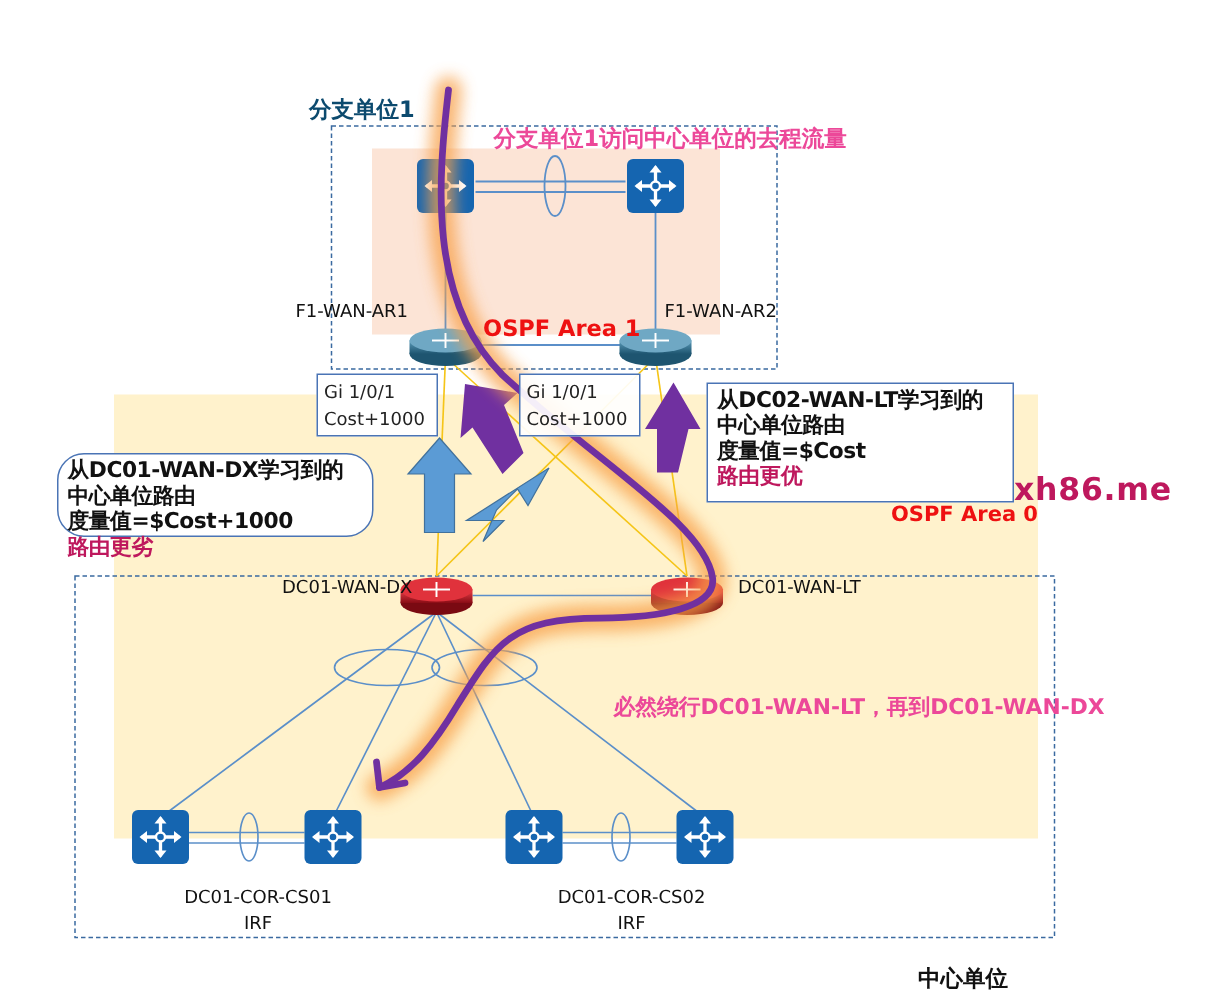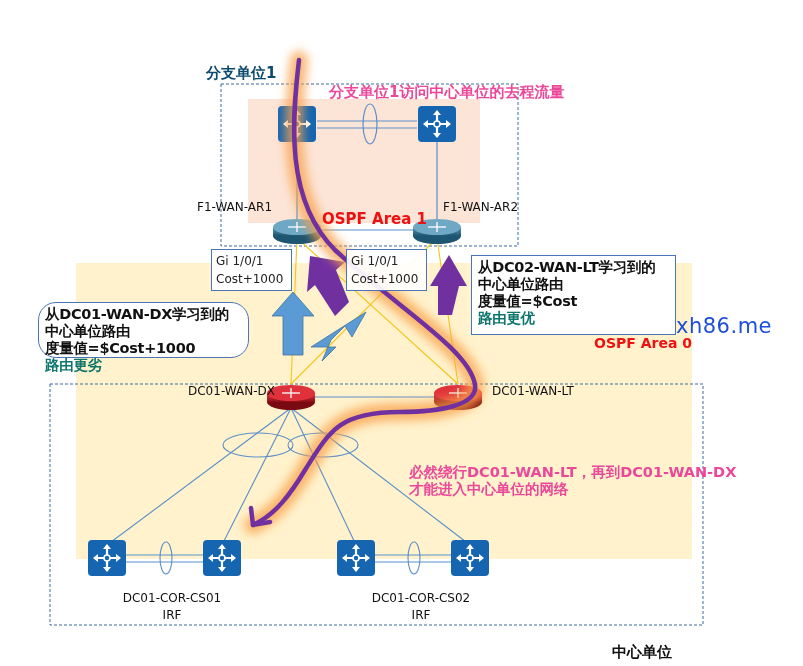--- a/index.html
+++ b/index.html
@@ -3,25 +3,25 @@
 <meta charset="utf-8">
 <style>
   html, body { margin:0; padding:0; background:#ffffff; }
   body { width:803px; height:666px; position:relative; overflow:hidden; font-family:"DejaVu Sans", sans-serif; }
   #diagram { position:absolute; left:0; top:0; width:803px; height:666px; }
   .lbl { position:absolute; white-space:nowrap; color:#111; }
   .node-lbl { font-family:"DejaVu Sans", sans-serif; font-size:12px; }
   .box { position:absolute; background:#fff; border:1px solid #4a74b5; box-sizing:border-box; }
   .cost-box { font-size:12px; line-height:18px; padding:2px 4px; color:#222; }
   .route-box { font-size:14.5px; font-weight:bold; line-height:17px; padding:3px 6px; color:#111; letter-spacing:-0.3px; }
-  .route-box .red { color:#0f766e; }
+  .route-box .red { color:#be185d; }
   .area-lbl { position:absolute; color:#ee1111; font-weight:bold; font-size:14px; white-space:nowrap; }
   .title-lbl { position:absolute; font-weight:bold; white-space:nowrap; }
   .purple { color:#ec4899;margin-top:39px; }
-  .watermark { position:absolute; color:#1d4ed8; font-weight:normal; font-size:21px; white-space:nowrap; letter-spacing:0.5px; }
+  .watermark { position:absolute; color:#be185d; font-weight:bold; font-size:21px; white-space:nowrap; letter-spacing:0.5px; }
 </style>
 </head>
 <body>
 
 <svg id="diagram" width="803" height="666" viewBox="0 0 803 666" xmlns="http://www.w3.org/2000/svg">
   <defs>
     <filter id="glow" x="-20%" y="-20%" width="140%" height="140%">
       <feGaussianBlur stdDeviation="5"></feGaussianBlur>
     </filter>
     <linearGradient id="tealGrad" x1="0" y1="0" x2="0" y2="1">
@@ -184,21 +184,20 @@
 </div>
 
 <div class="watermark" style="left:676px; top:314px;">xh86.me</div>
 <div class="area-lbl" style="left:594px; top:335px;">OSPF Area 0</div>
 
 <div class="lbl node-lbl" style="left:188px; top:384px;">DC01-WAN-DX</div>
 <div class="lbl node-lbl" style="left:492px; top:384px;">DC01-WAN-LT</div>
 
 <div class="title-lbl purple" style="left:409px; top:425px; font-size:14.5px; line-height:17px;">
   <div>必然绕行DC01-WAN-LT，再到DC01-WAN-DX</div>
-  <div>才能进入中心单位的网络</div>
 </div>
 
 <div class="lbl node-lbl" style="left:108px; top:590px; text-align:center; width:128px; line-height:17px;">
   <div>DC01-COR-CS01</div>
   <div>IRF</div>
 </div>
 <div class="lbl node-lbl" style="left:357px; top:590px; text-align:center; width:128px; line-height:17px;">
   <div>DC01-COR-CS02</div>
   <div>IRF</div>
 </div>

